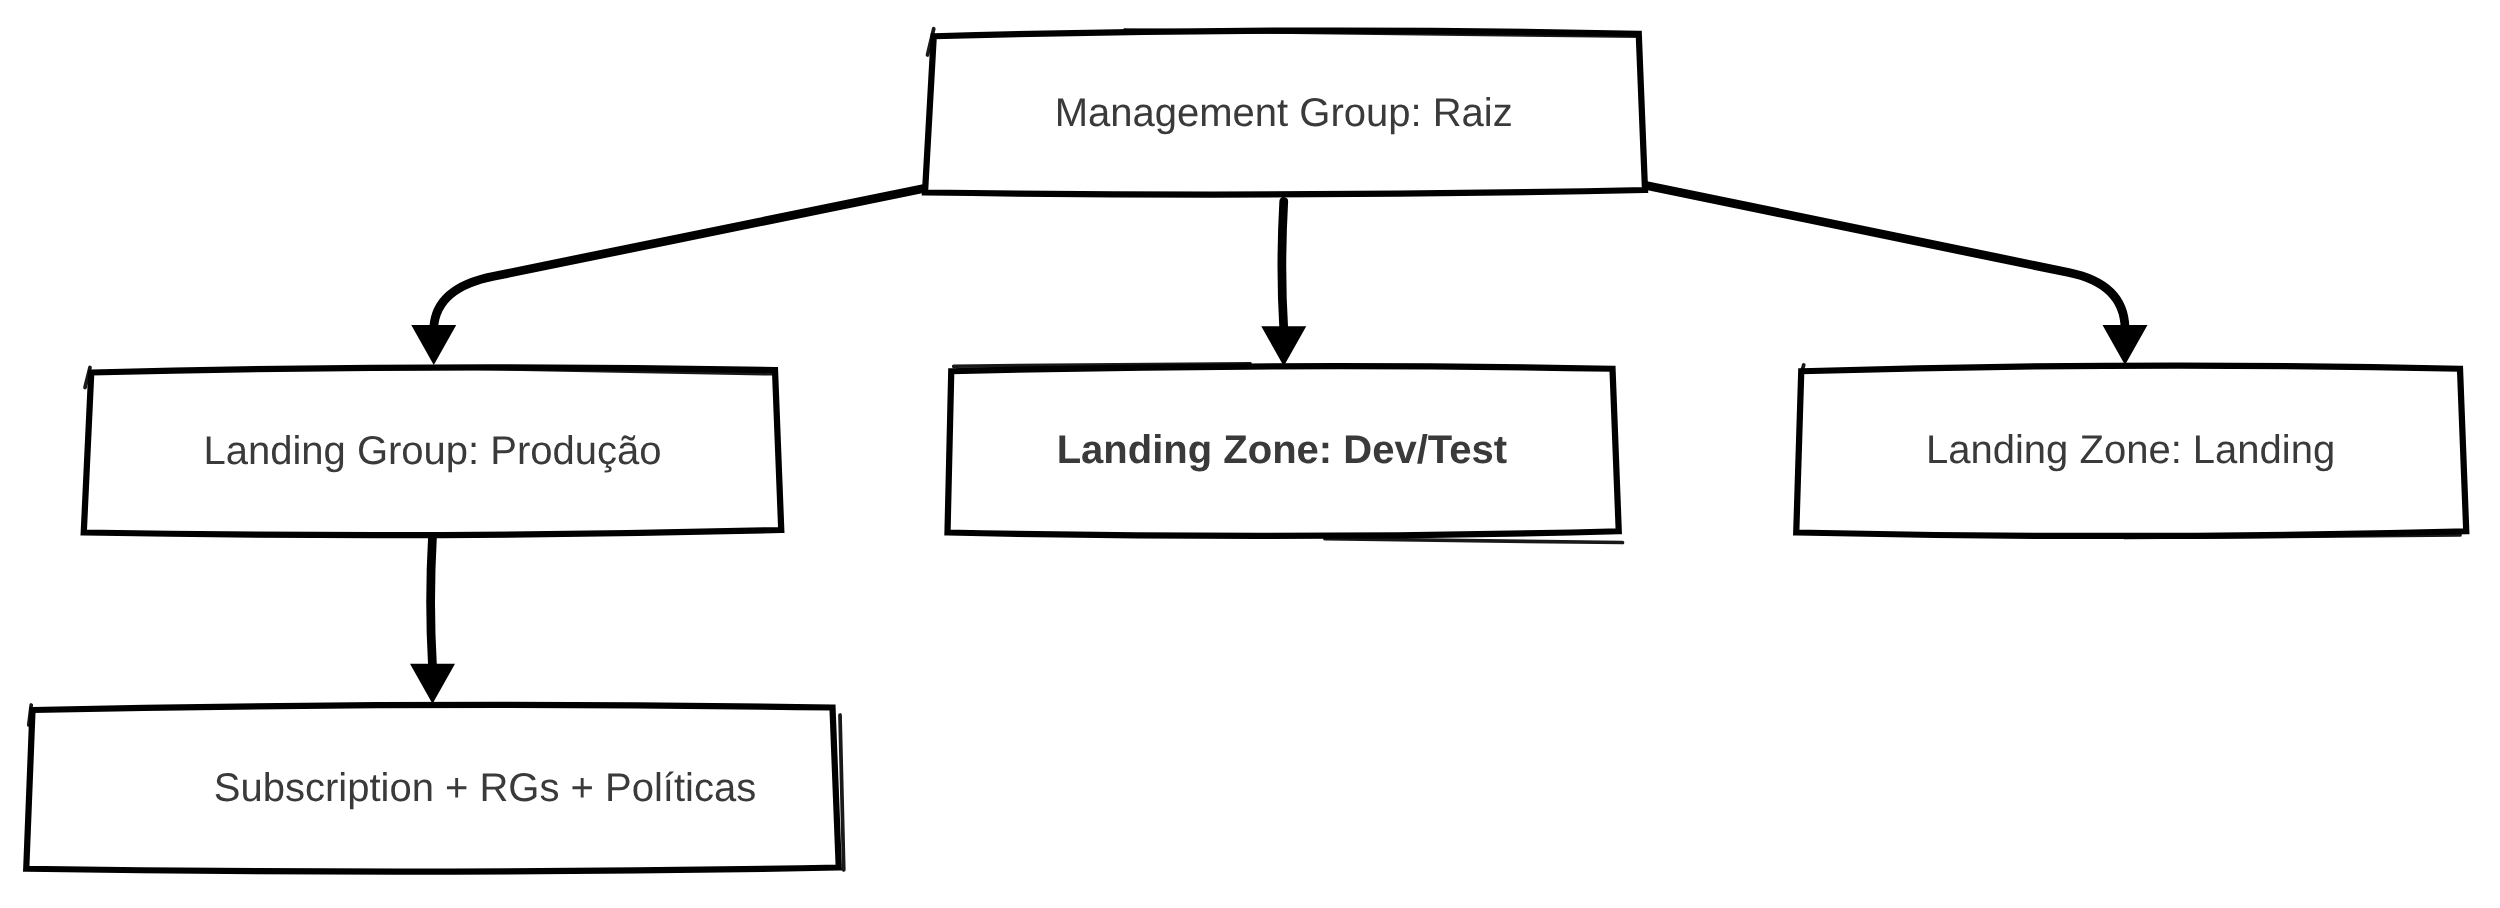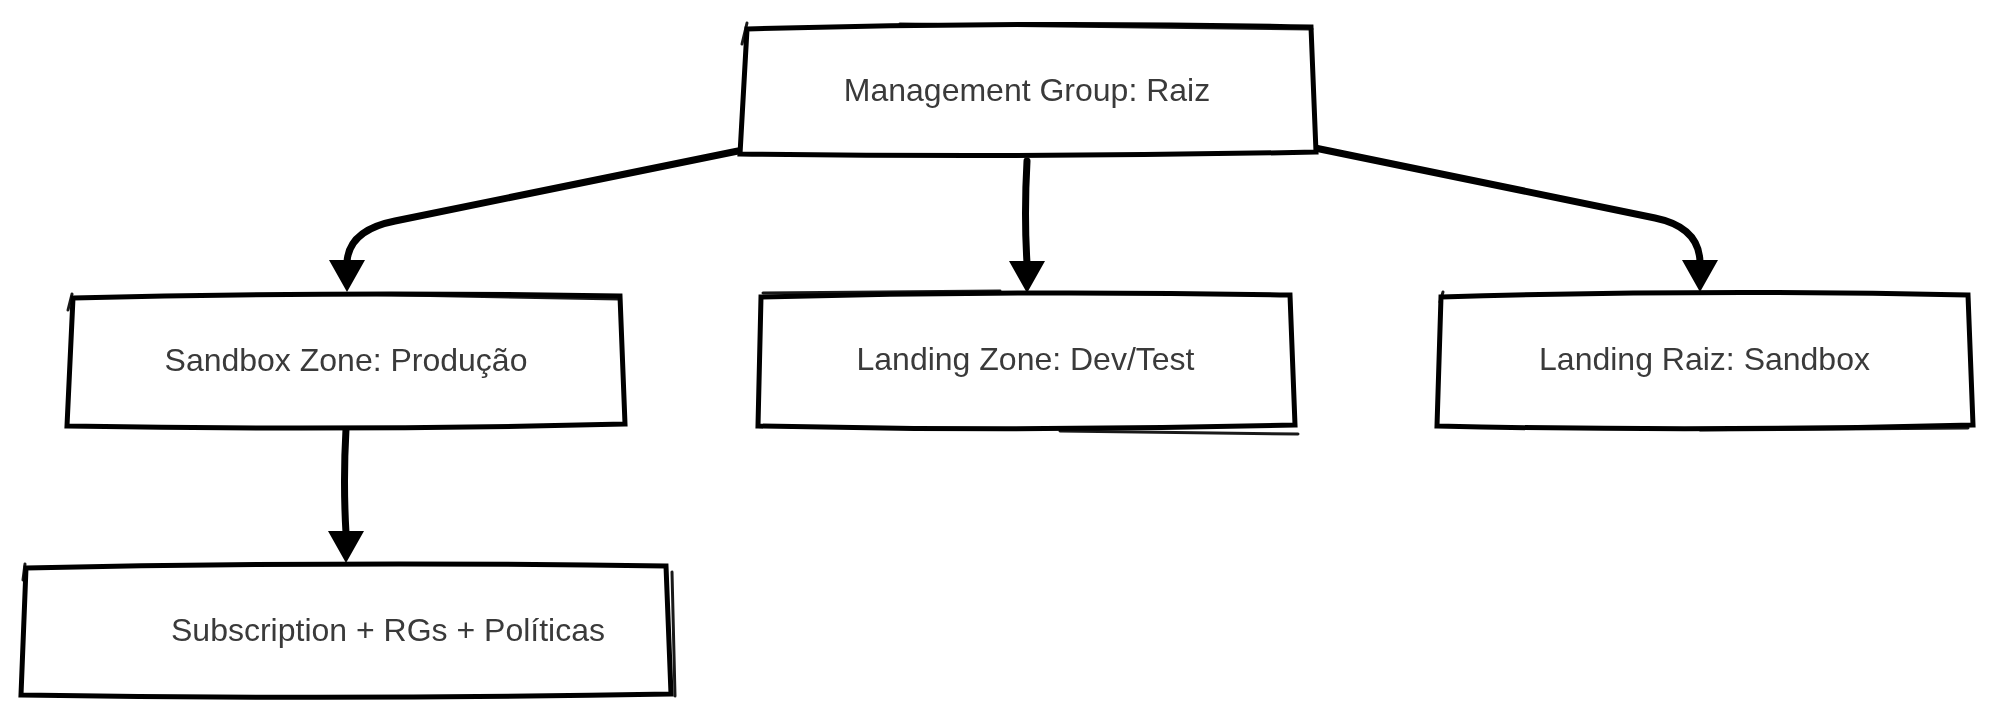--- a/index.html
+++ b/index.html
@@ -92,21 +92,21 @@
     </g>
     <g>
       <path class="box" d="M 26 568 Q 346 561 666 566 L 671 694 Q 347 700 21 695 Z"></path>
       <path class="accent" d="M 672 572 L 675 696"></path>
       <path class="accent" d="M 23 580 L 25 564"></path>
     </g>
   </svg>
 
   <div class="label" style="left:740px; top:25px; width:574px; height:130px;">Management Group: Raiz</div>
 
-  <div class="label" style="left:69px; top:295px; width:554px; height:130px;">Sandbox Zone: Produção</div>
+  <div class="label" style="left:69px; top:295px; width:554px; height:130px;">Landing Group: Produção</div>
 
-  <div class="label" style="left:758px; top:294px; width:535px; height:131px;">Landing Zone: Dev/Test</div>
+  <div class="label" style="left:758px; top:294px; width:535px; height:131px;font-weight:bold;">Landing Zone: Dev/Test</div>
 
-  <div class="label" style="left:1437px; top:294px; width:535px; height:131px;">Landing Raiz: Sandbox</div>
+  <div class="label" style="left:1437px; top:294px; width:535px; height:131px;">Landing Zone: Landing</div>
 
   <div class="label" style="left:22px; top:565px; width:732px; height:130px;">Subscription + RGs + Políticas</div>
 
 </div>
 
 </body></html>

